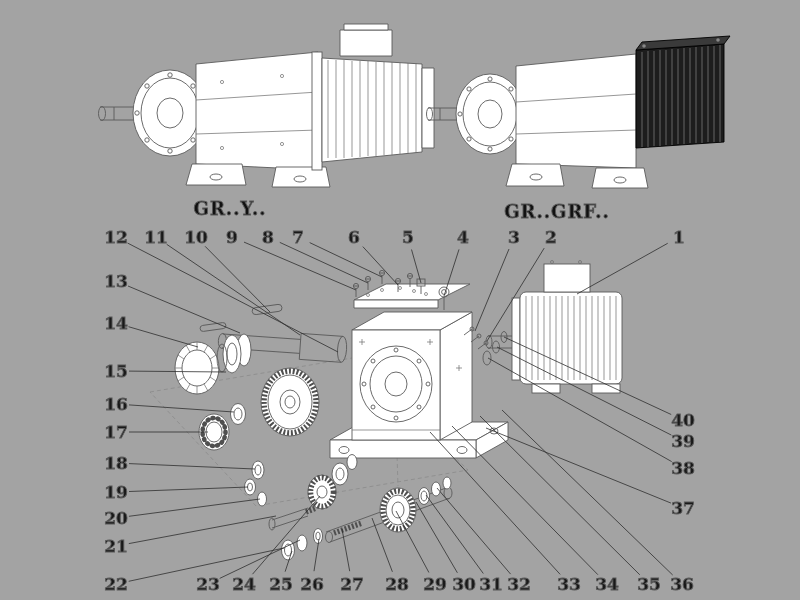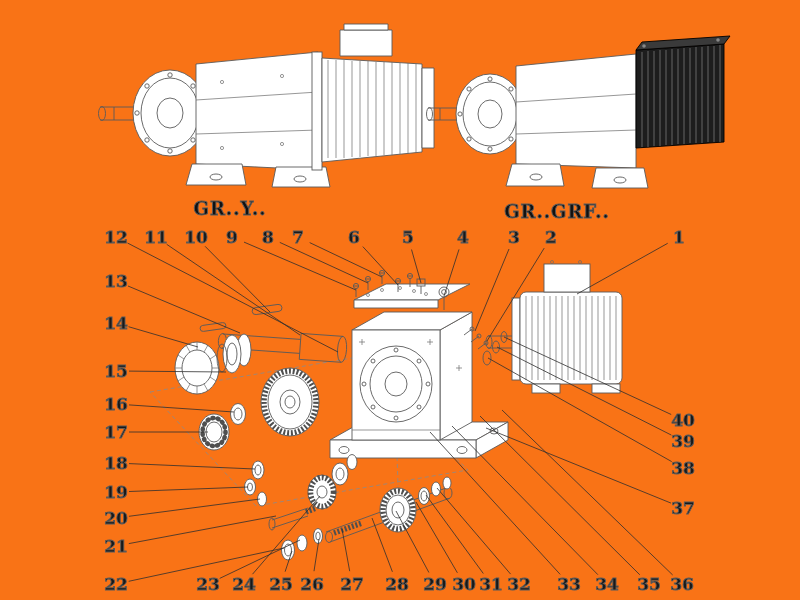--- a/index.html
+++ b/index.html
@@ -1,16 +1,16 @@
 <!DOCTYPE html>
 <html><head>
 <meta charset="utf-8">
 <style>
   html,body{margin:0;padding:0;background:#fff;}
-  .page{position:relative;width:800px;height:600px;background:#f97316;overflow:hidden;
+  .page{position:relative;width:800px;height:600px;background:#a3a3a3;overflow:hidden;
         font-family:"DejaVu Serif", serif;}
   svg{position:absolute;left:0;top:0;}
   .art{stroke:#5a5a5a;stroke-width:0.9;fill:none;}
   .art .white{fill:#ffffff;}
   .thin{stroke-width:0.7;stroke:#6a6a6a;}
   .dash{stroke:#8a8a8a;stroke-width:0.8;stroke-dasharray:4 3;fill:none;}
   .teeth{stroke:#4f4f4f;stroke-width:5.5;stroke-dasharray:2 1.8;fill:none;}
   .balls{stroke:#4f4f4f;stroke-width:4.6;stroke-dasharray:0.9 4.4;stroke-linecap:round;fill:none;}
   .leader{stroke:#2f2f2f;stroke-width:0.8;}
   .callout{font:700 17px "DejaVu Serif", serif;fill:#191919;text-anchor:middle;}

